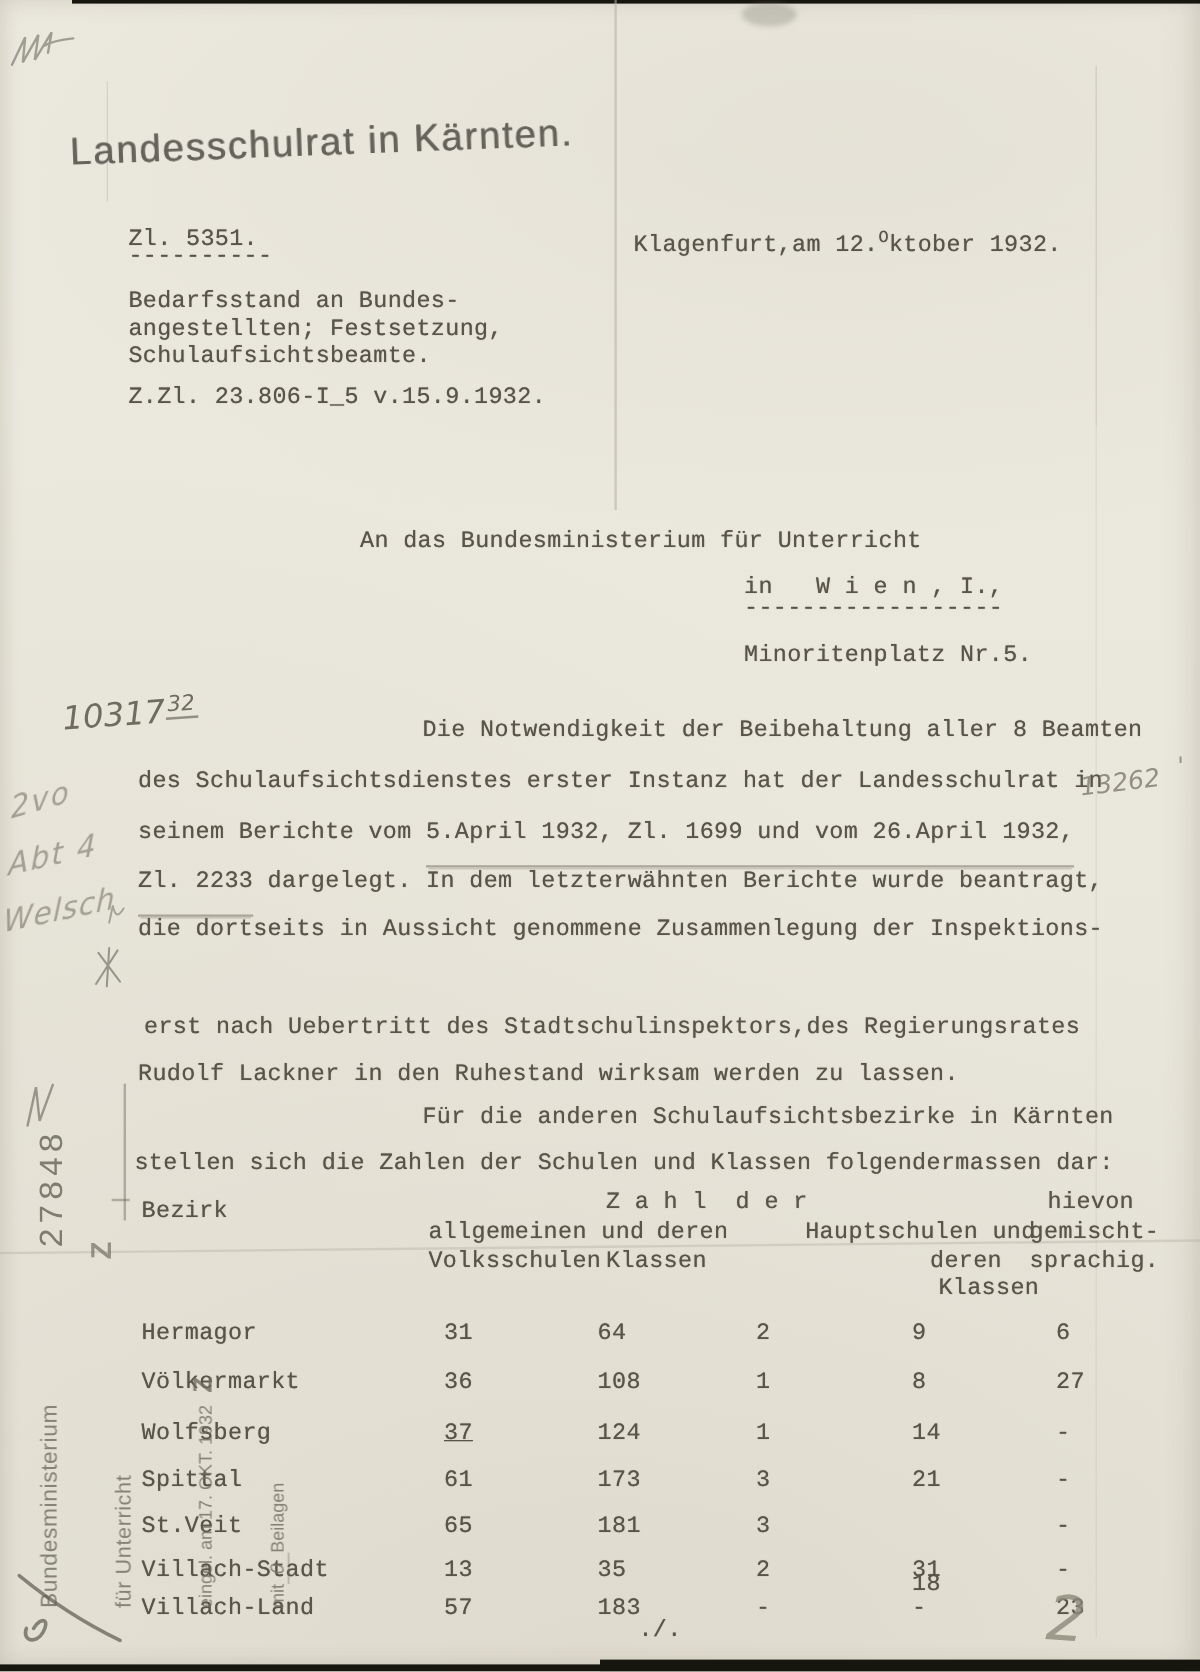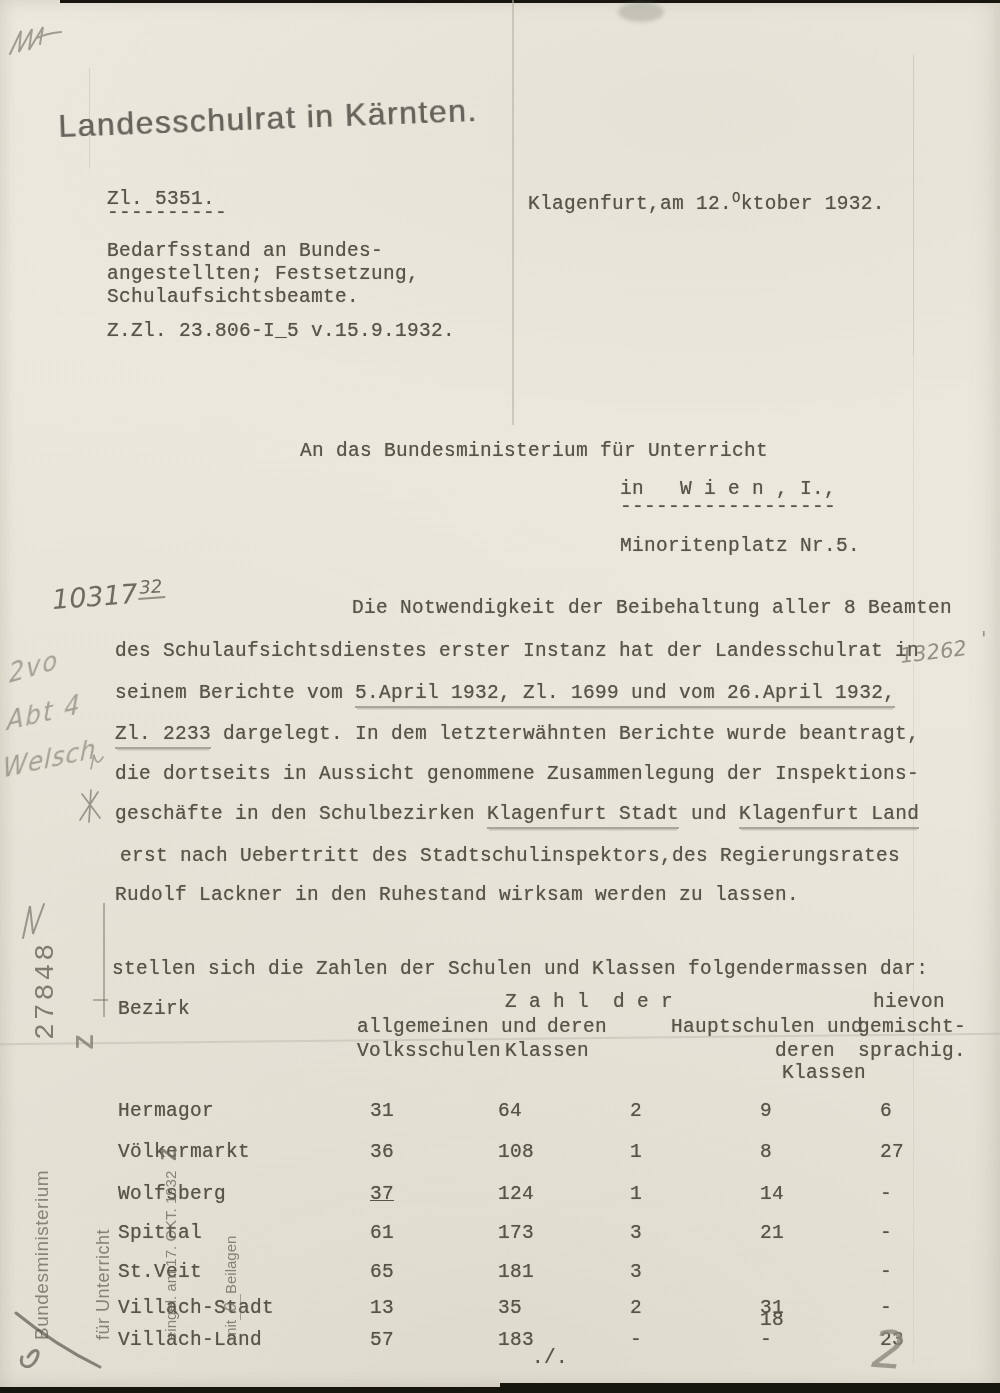--- a/index.html
+++ b/index.html
@@ -14,21 +14,21 @@
     box-shadow: inset -10px 0 22px rgba(120,115,98,.12), inset 0 -8px 16px rgba(120,115,98,.10), inset 6px 0 14px rgba(140,135,118,.08);
   }
   .t{position:absolute;white-space:pre;font-size:19.5px;line-height:1.15;letter-spacing:.3px;
      text-shadow:0 0 .7px rgba(88,85,72,.75);}
   .stamp-head{
     position:absolute;left:58px;top:100px;
     font-family:"Liberation Sans",sans-serif;font-size:32px;letter-spacing:1.5px;
     color:#45433b;transform:rotate(-2.2deg);opacity:.8;filter:blur(.35px);
     text-shadow:.5px 0 0 currentColor;white-space:pre;
   }
-  .u-pencil{border-bottom:2px solid rgba(118,115,100,.55);box-shadow:0 3.5px 0 -2px rgba(118,115,100,.28);padding-bottom:2px;}
+  .u-pencil{border-bottom:2px solid rgba(118,115,100,.55);box-shadow:0 3.5px 0 -2px rgba(118,115,100,.28);padding-bottom:17px;}
   .sup{position:relative;top:-7px;font-size:14px;}
   .hw{position:absolute;font-family:"DejaVu Sans",sans-serif;font-style:italic;color:#767466;white-space:pre;}
   .pencil-soft{filter:blur(.4px);opacity:.6;}
   .crease{position:absolute;background:rgba(178,175,160,.55);}
   .rstamp{
     position:absolute;left:-92px;top:1145px;width:280px;height:110px;
     transform:rotate(-90deg);font-family:"Liberation Sans",sans-serif;
     color:#6f6d60;opacity:.8;filter:blur(.3px);line-height:1.2;white-space:pre;
   }
   .rnum{
@@ -85,34 +85,34 @@
 
   <div class="hw pencil-soft" style="left:8px;top:652px;font-size:25px;transform:rotate(-16deg) skewX(-14deg);letter-spacing:2px;">2vo</div>
   <div class="hw pencil-soft" style="left:6px;top:698px;font-size:25px;transform:rotate(-13deg) skewX(-14deg);letter-spacing:2px;">Abt 4</div>
   <div class="hw pencil-soft" style="left:2px;top:744px;font-size:25px;transform:rotate(-12deg) skewX(-14deg);letter-spacing:1px;">Welsch</div>
 
   <div class="t" style="left:352px;top:597px;">Die Notwendigkeit der Beibehaltung aller 8 Beamten</div>
   <div class="t" style="left:115px;top:640px;">des Schulaufsichtsdienstes erster Instanz hat der Landesschulrat in</div>
   <div class="t" style="left:115px;top:682px;"><span>seinem Berichte vom </span><span class="u-pencil">5.April 1932, Zl. 1699 und vom 26.April 1932,</span></div>
   <div class="t" style="left:115px;top:723px;"><span class="u-pencil">Zl. 2233</span><span> dargelegt. In dem letzterwähnten Berichte wurde beantragt,</span></div>
   <div class="t" style="left:115px;top:763px;">die dortseits in Aussicht genommene Zusammenlegung der Inspektions-</div>
-  <div class="t" style="left:115px;top:803px;"><span>geschäfte in den Schulbezirken </span><span class="u-pencil">Klagenfurt Stadt</span><span> und </span><span class="u-pencil">Klagenfurt Land</span></div>
   <div class="t" style="left:120px;top:845px;">erst nach Uebertritt des Stadtschulinspektors,des Regierungsrates</div>
   <div class="t" style="left:115px;top:884px;">Rudolf Lackner in den Ruhestand wirksam werden zu lassen.</div>
 
   <div class="hw" style="left:900px;top:640px;font-size:21px;transform:rotate(-7deg);opacity:.75;">13262</div>
   <div class="hw" style="left:981px;top:626px;font-size:20px;opacity:.7;">'</div>
 
   <svg class="mark" style="left:88px;top:752px;" width="18" height="20" viewBox="0 0 18 20">
     <path d="M3 17 L6 3 M6 3 C8 11 10 13 15 5" fill="none" stroke="rgba(110,108,96,.55)" stroke-width="1.6" stroke-linecap="round"></path>
   </svg>
   <svg class="mark" style="left:78px;top:790px;" width="26" height="32" viewBox="0 0 26 32">
     <path d="M4 4 L22 28 M20 2 L2 30 M13 0 L11 32" fill="none" stroke="rgba(100,98,86,.6)" stroke-width="1.7" stroke-linecap="round"></path>
   </svg>
 
+  <div class="t" style="left:352px;top:920px;">Für die anderen Schulaufsichtsbezirke in Kärnten</div>
   <div class="t" style="left:112px;top:958px;">stellen sich die Zahlen der Schulen und Klassen folgendermassen dar:</div>
 
   <svg class="mark" style="left:18px;top:900px;" width="30" height="42" viewBox="0 0 30 42">
     <path d="M5 38 L12 6 L15 34 L26 4" fill="none" stroke="rgba(100,98,86,.6)" stroke-width="2" stroke-linecap="round"></path>
   </svg>
   <div style="position:absolute;left:103px;top:903px;width:1.6px;height:114px;background:rgba(108,105,92,.45);"></div>
   <div style="position:absolute;left:93px;top:999px;width:15px;height:1.6px;background:rgba(108,105,92,.45);"></div>
 
   <div class="t" style="left:118px;top:998px;">Bezirk</div>
   <div class="t" style="left:505px;top:991px;">Z a h l  d e r</div>

